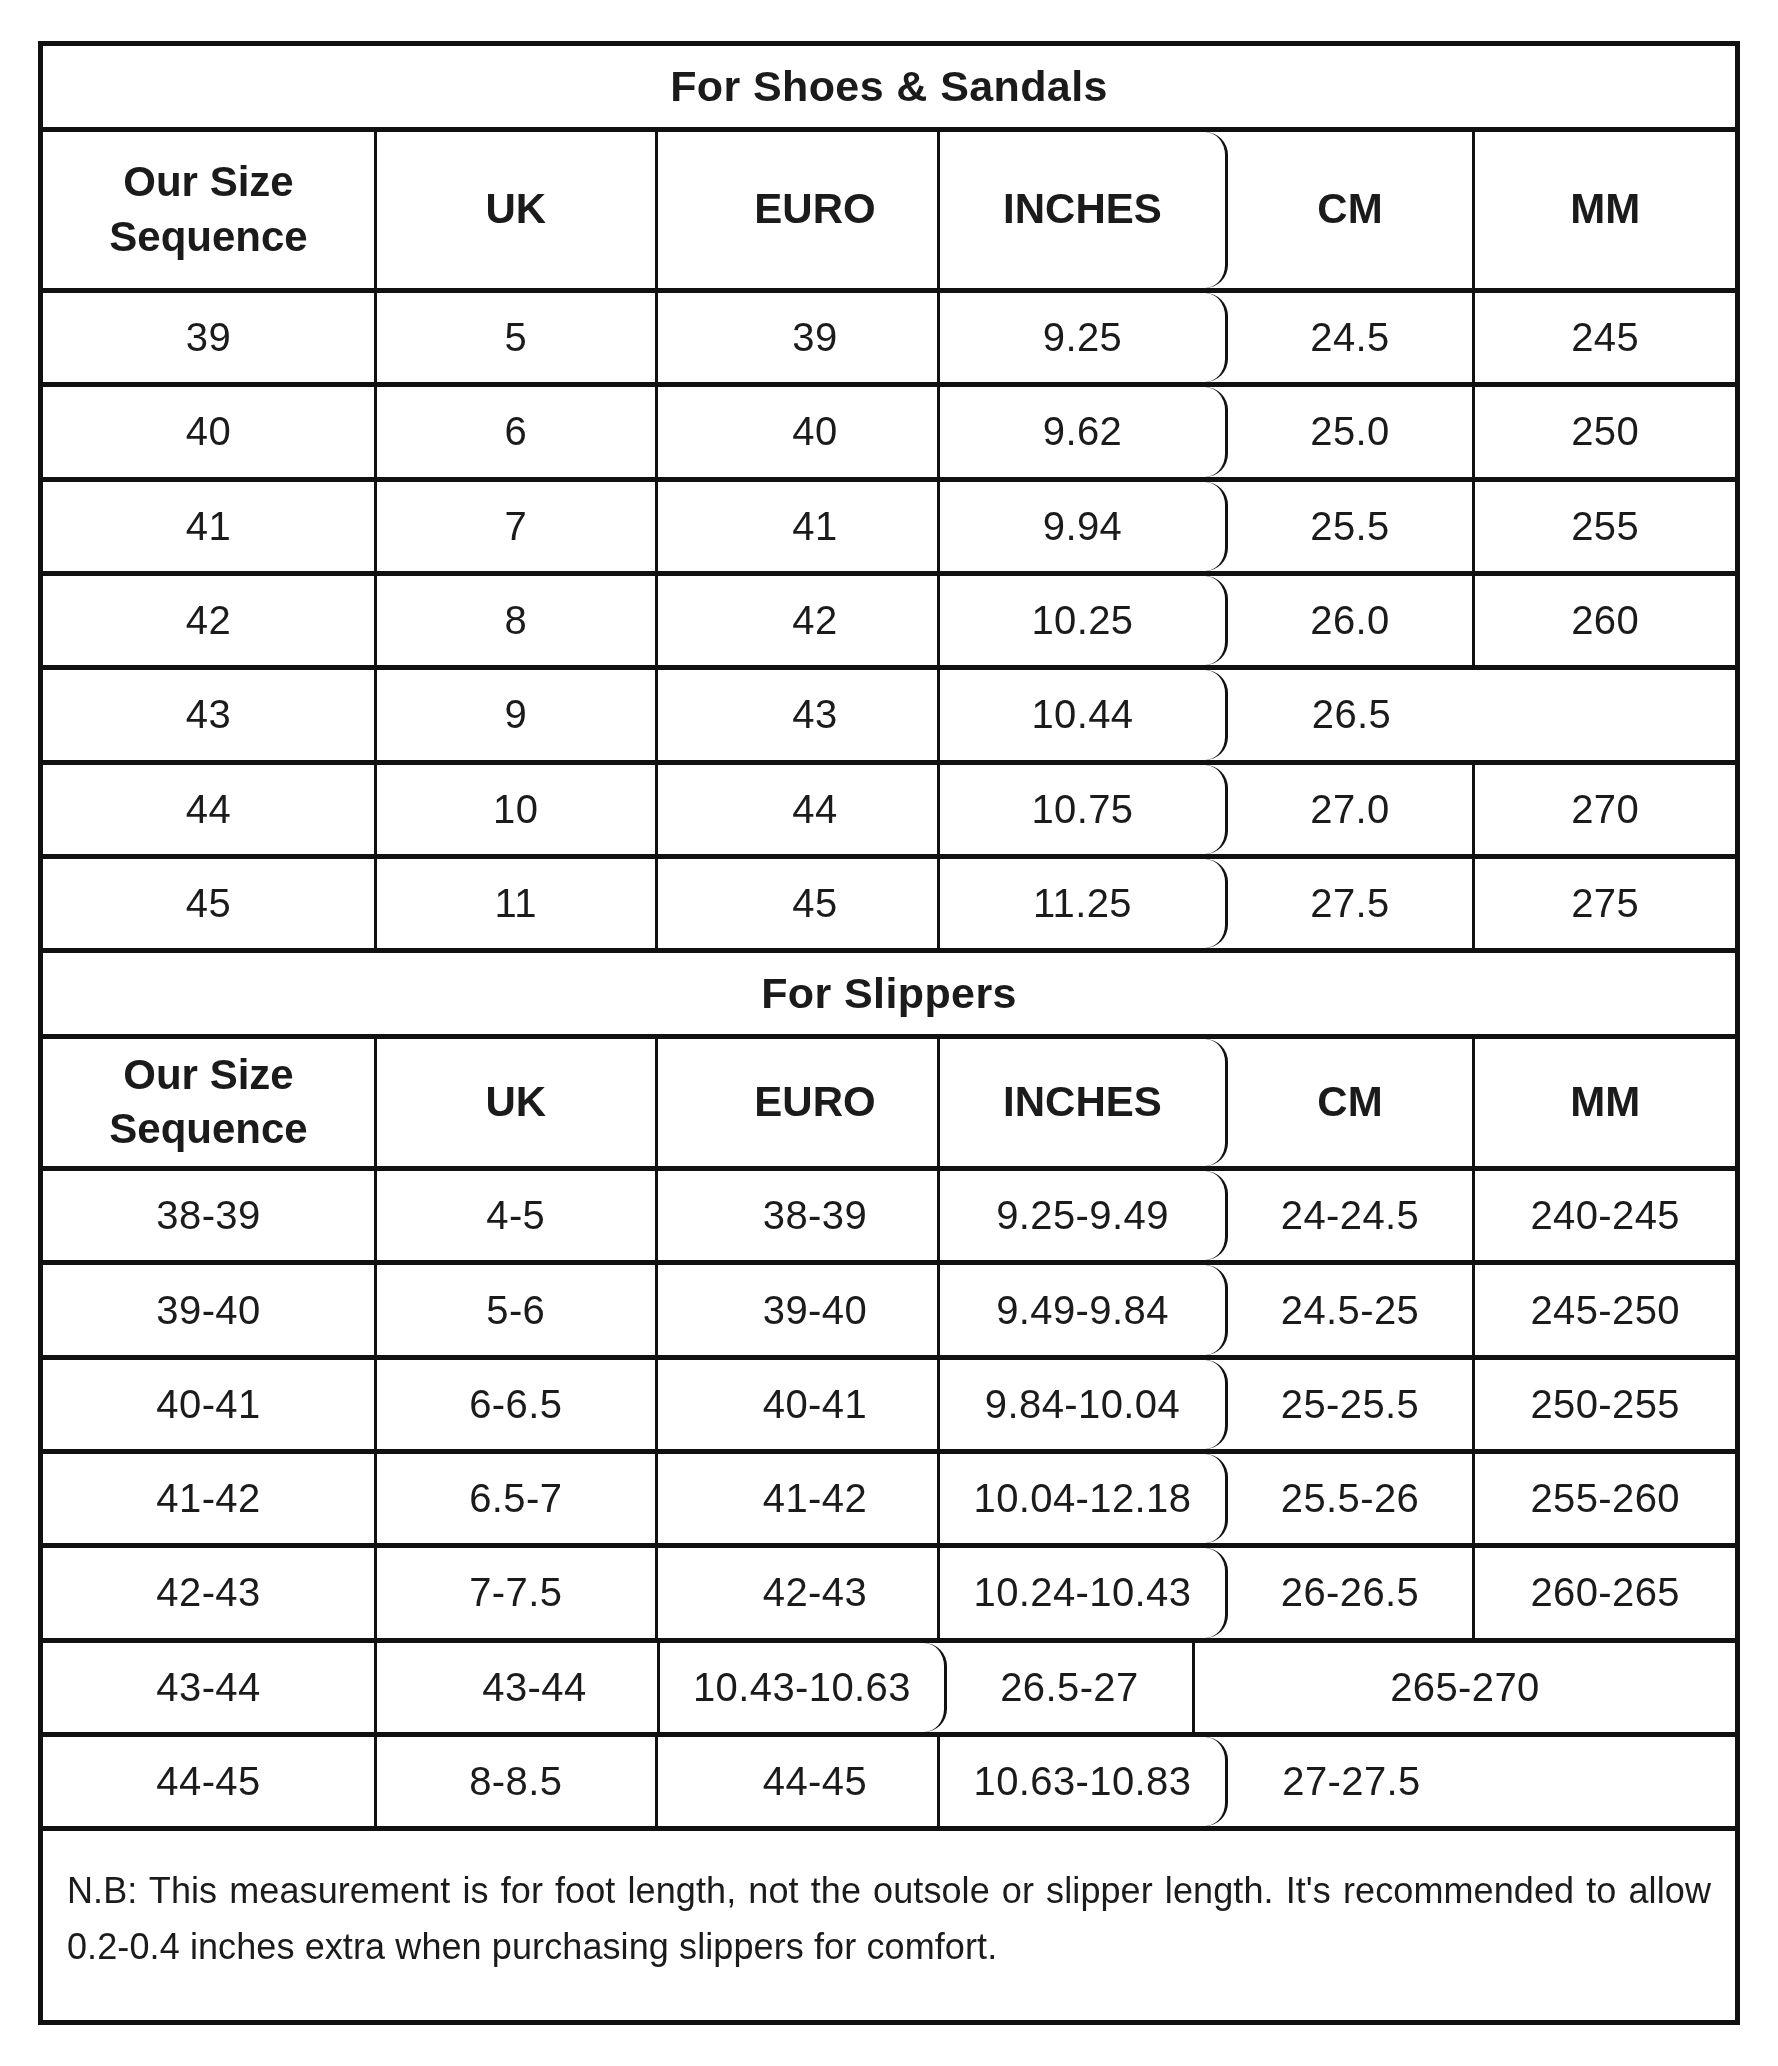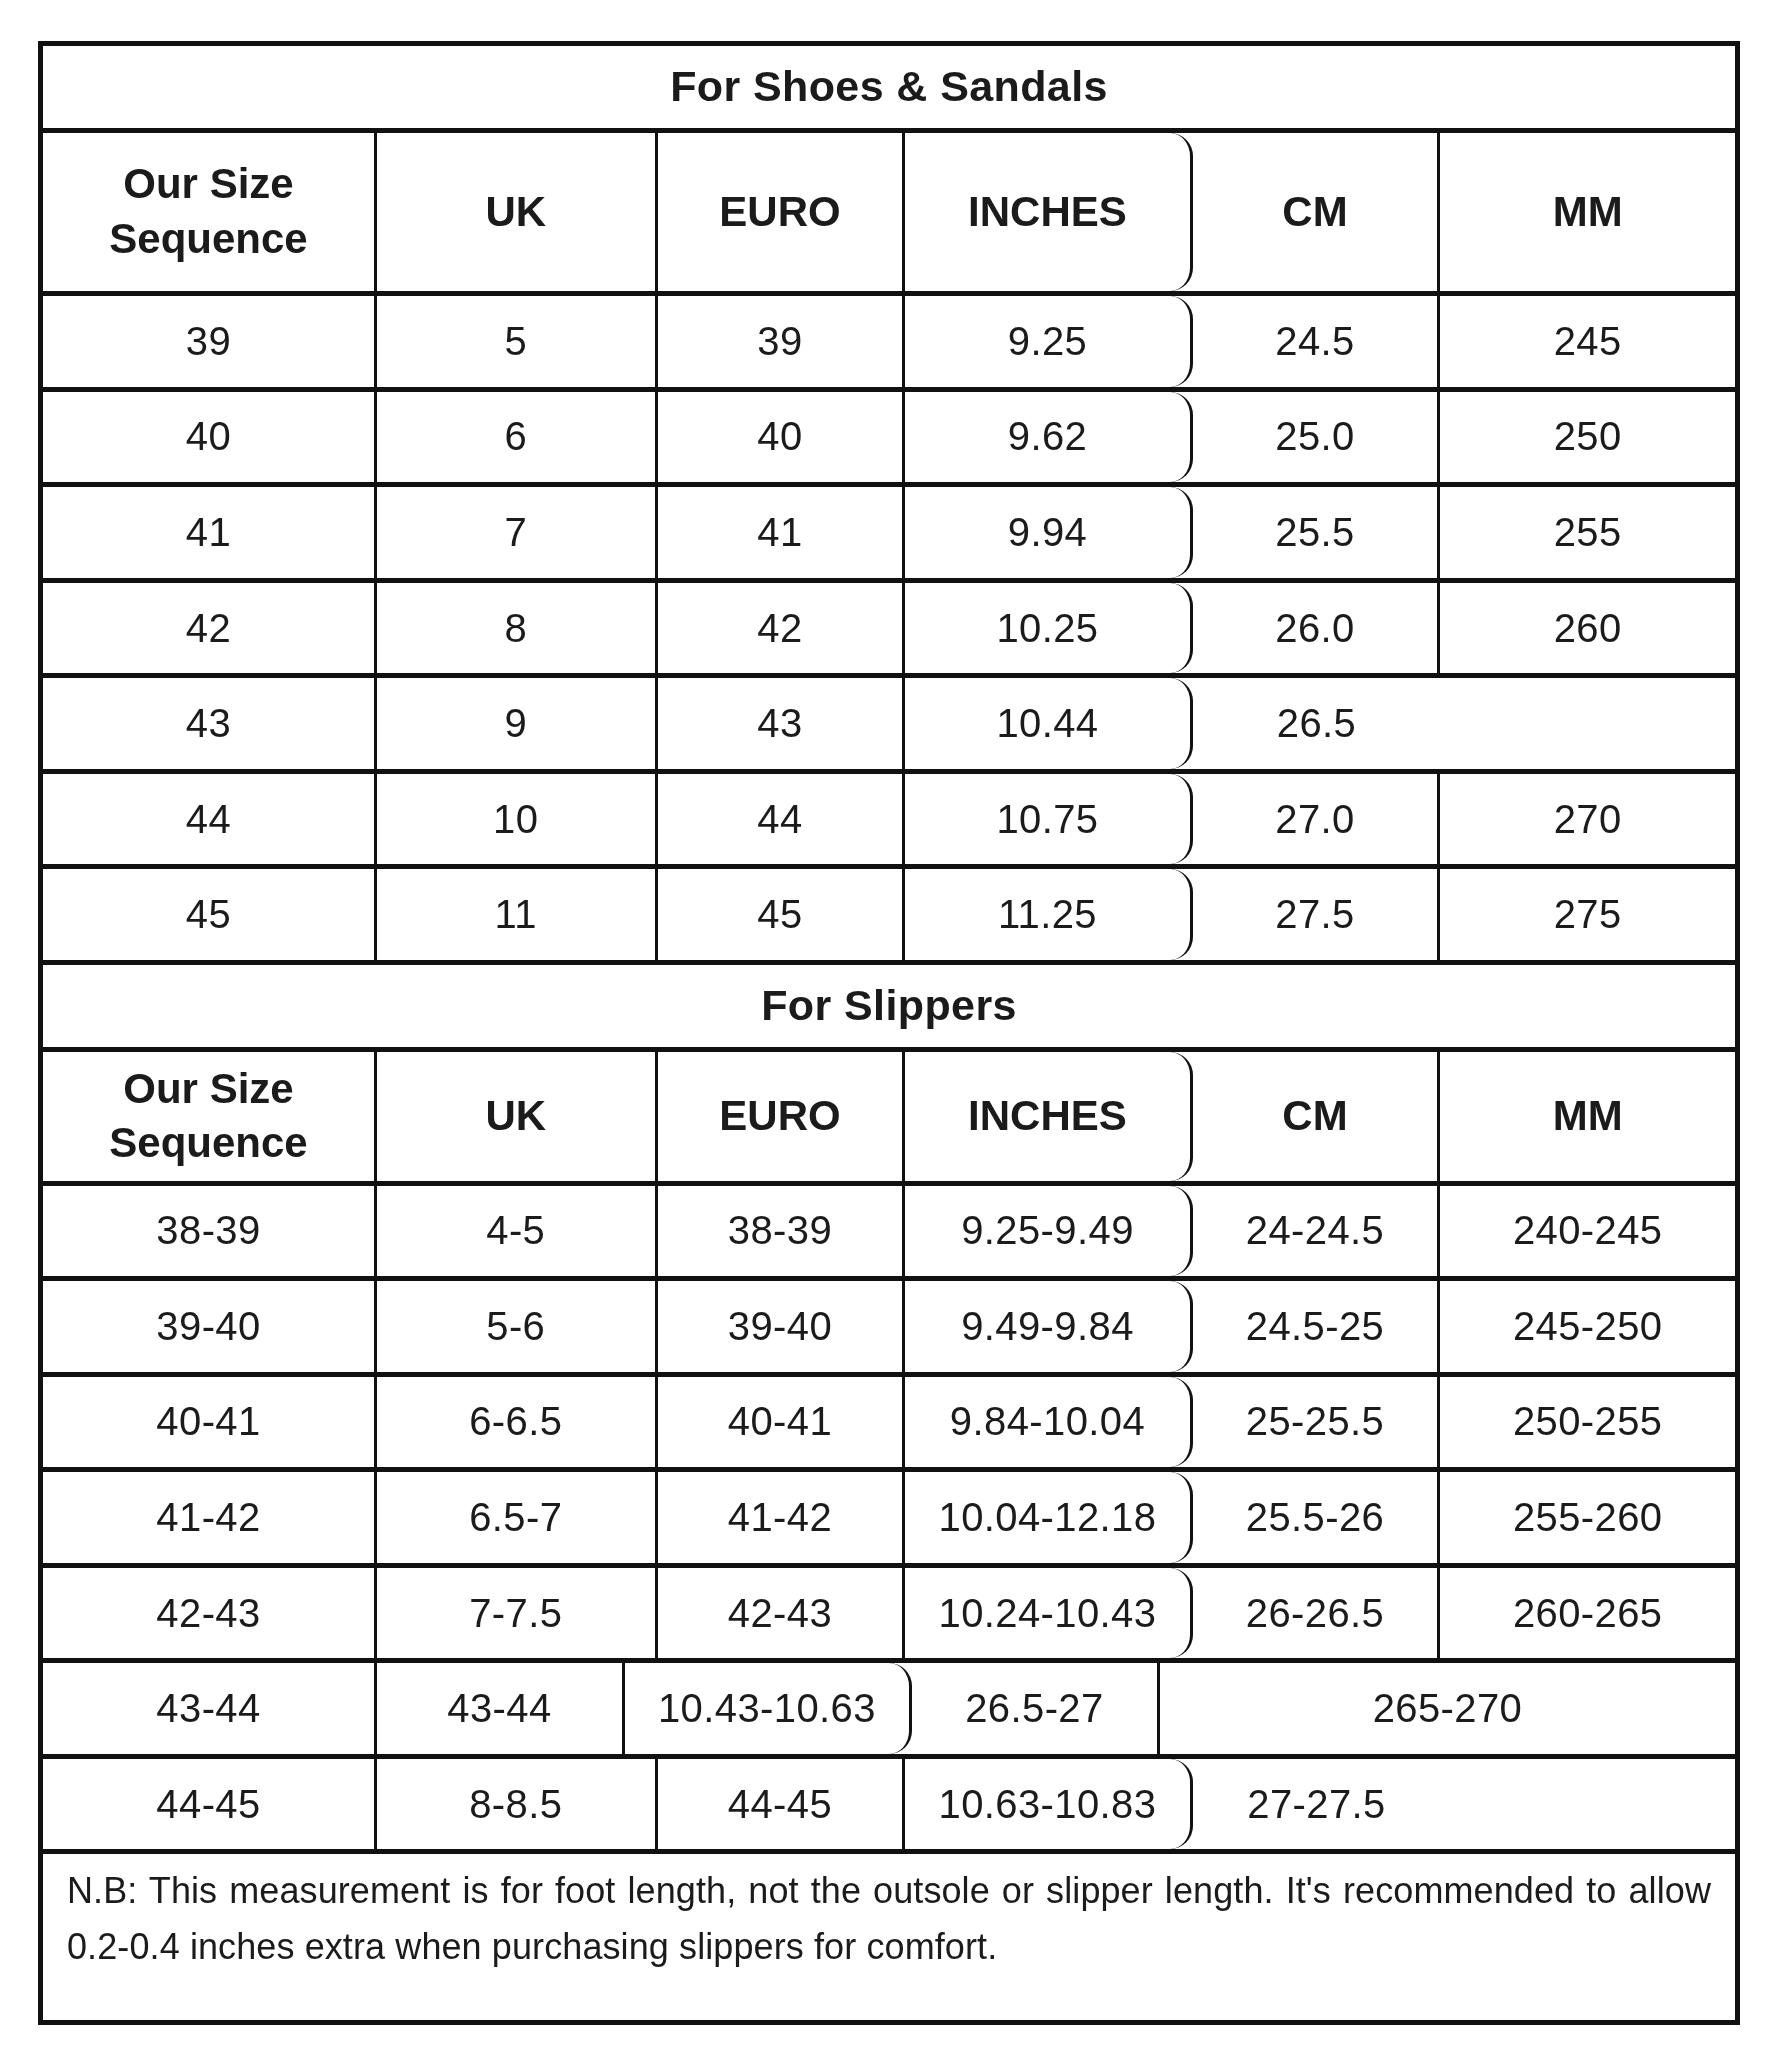--- a/index.html
+++ b/index.html
@@ -37,21 +37,21 @@
     justify-content: center;
     text-align: center;
     border-right: 3px solid #111111;
     overflow: hidden;
   }
   .row > .cell:last-child { border-right: none; }
 
   
   .c0 { flex: 0 0 19.74%; }
   .c1 { flex: 0 0 16.58%; }
-  .c2 { flex: 0 0 14.65%; }
+  .c2 { flex: 0 0 14.65%; margin-left: 35px; }
   .c3 { flex: 0 0 16.97%; border-radius: 23px; }
   .c4 { flex: 0 0 14.65%; }
   .c5 { flex: 1 1 auto; text-align: center; }
 
   .title-cell {
     flex: 1 1 auto;
     display: flex;
     align-items: center;
     justify-content: center;
     font-size: 43px;
@@ -71,21 +71,21 @@
     font-size: 40px;
     font-weight: 500;
     letter-spacing: 0.4px;
   }
 
   .note-cell {
     flex: 1 1 auto;
     display: flex;
     align-items: center;
     border-right: none;
-    padding: 9px 24px 45px 24px;
+    padding: 32px 24px 45px 24px;
   }
 
   .note-text {
     font-size: 36px;
     font-weight: 400;
     line-height: 1.55;
     text-align: justify;
     text-justify: inter-word;
     width: 100%;
     letter-spacing: 0.1px;

